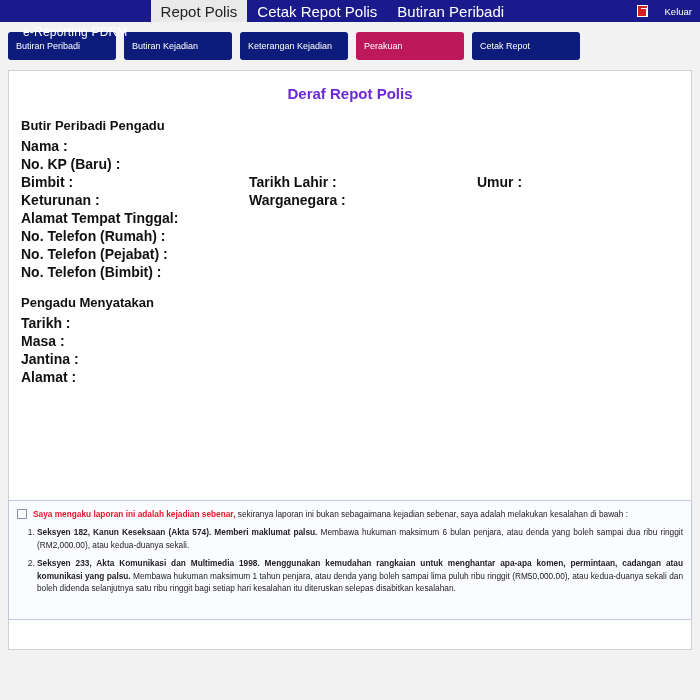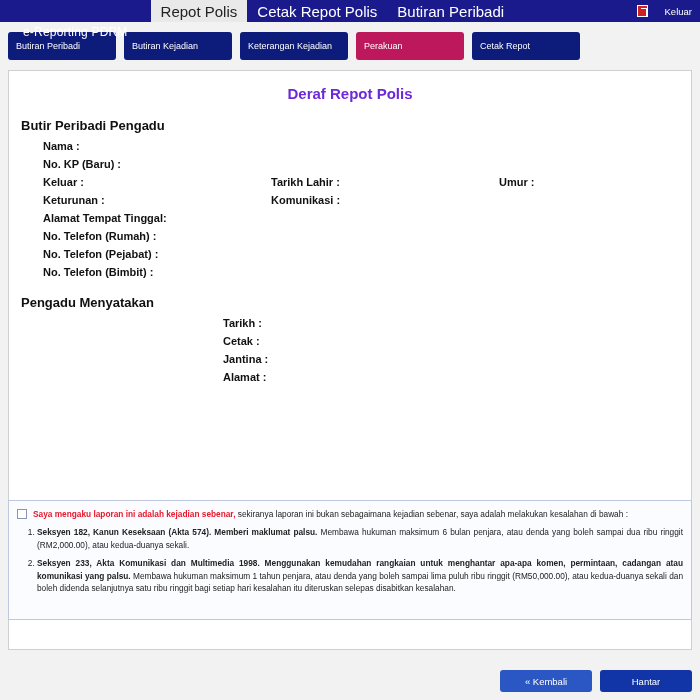--- a/index.html
+++ b/index.html
@@ -121,26 +121,25 @@
     font-size: 13px;
     font-weight: bold;
     color: #111111;
     padding: 14px 0 2px 12px;
   }
   .fields {
     padding: 2px 12px 0 12px;
   }
   .frow {
     display: flex;
-    font-size: 11px;
+    font-size: 14px;
     color: #111111;
     font-weight: bold;
     line-height: 18px;
     height: 18px;
-    justify-content: flex-end;
   }
   .fcol1 { width: 228px; }
   .fcol2 { width: 228px; }
   .fcol3 { width: 180px; }
 
   .closing {
     position: absolute;
     left: 12px;
     top: 458px;
     font-size: 8.5px;
@@ -248,27 +247,27 @@
         <div class="fcol1">Nama :</div>
         <div class="fcol2"></div>
         <div class="fcol3"></div>
       </div>
       <div class="frow">
         <div class="fcol1">No. KP (Baru) :</div>
         <div class="fcol2"></div>
         <div class="fcol3"></div>
       </div>
       <div class="frow">
-        <div class="fcol1">Keluar :</div>
+        <div class="fcol1">Bimbit :</div>
         <div class="fcol2">Tarikh Lahir :</div>
         <div class="fcol3">Umur :</div>
       </div>
       <div class="frow">
         <div class="fcol1">Keturunan :</div>
-        <div class="fcol2">Komunikasi :</div>
+        <div class="fcol2">Warganegara :</div>
         <div class="fcol3"></div>
       </div>
       <div class="frow">
         <div class="fcol1">Alamat Tempat Tinggal:</div>
         <div class="fcol2"></div>
         <div class="fcol3"></div>
       </div>
       <div class="frow">
         <div class="fcol1">No. Telefon (Rumah) :</div>
         <div class="fcol2"></div>
@@ -286,21 +285,21 @@
       </div>
     </div>
 
     <div class="section-head">Pengadu Menyatakan</div>
     <div class="fields">
       <div class="frow">
         <div class="fcol1">Tarikh :</div>
         <div class="fcol2"></div>
       </div>
       <div class="frow">
-        <div class="fcol1">Cetak :</div>
+        <div class="fcol1">Masa :</div>
         <div class="fcol2"></div>
       </div>
       <div class="frow">
         <div class="fcol1">Jantina :</div>
         <div class="fcol2"></div>
       </div>
       <div class="frow">
         <div class="fcol1">Alamat :</div>
         <div class="fcol2"></div>
       </div>
@@ -314,18 +313,14 @@
     <div class="decl-first">
       <span class="decl-check"></span>
       <span><span class="decl-red">Saya mengaku laporan ini adalah kejadian sebenar,</span><span> sekiranya laporan ini bukan sebagaimana kejadian sebenar, saya adalah melakukan kesalahan di bawah :</span></span>
     </div>
     <ol class="decl-list">
       <li><b>Seksyen 182, Kanun Keseksaan (Akta 574). Memberi maklumat palsu.</b><span> Membawa hukuman maksimum 6 bulan penjara, atau denda yang boleh sampai dua ribu ringgit (RM2,000.00), atau kedua-duanya sekali.</span></li>
       <li><b>Seksyen 233, Akta Komunikasi dan Multimedia 1998. Menggunakan kemudahan rangkaian untuk menghantar apa-apa komen, permintaan, cadangan atau komunikasi yang palsu.</b><span> Membawa hukuman maksimum 1 tahun penjara, atau denda yang boleh sampai lima puluh ribu ringgit (RM50,000.00), atau kedua-duanya sekali dan boleh didenda selanjutnya satu ribu ringgit bagi setiap hari kesalahan itu diteruskan selepas disabitkan kesalahan.</span></li>
     </ol>
   </div>
 
-  <div class="footer">
-    <button class="btn btn-back">« Kembali</button>
-    <button class="btn btn-submit">Hantar</button>
-  </div>
 
 </div>
 
 </body></html>

